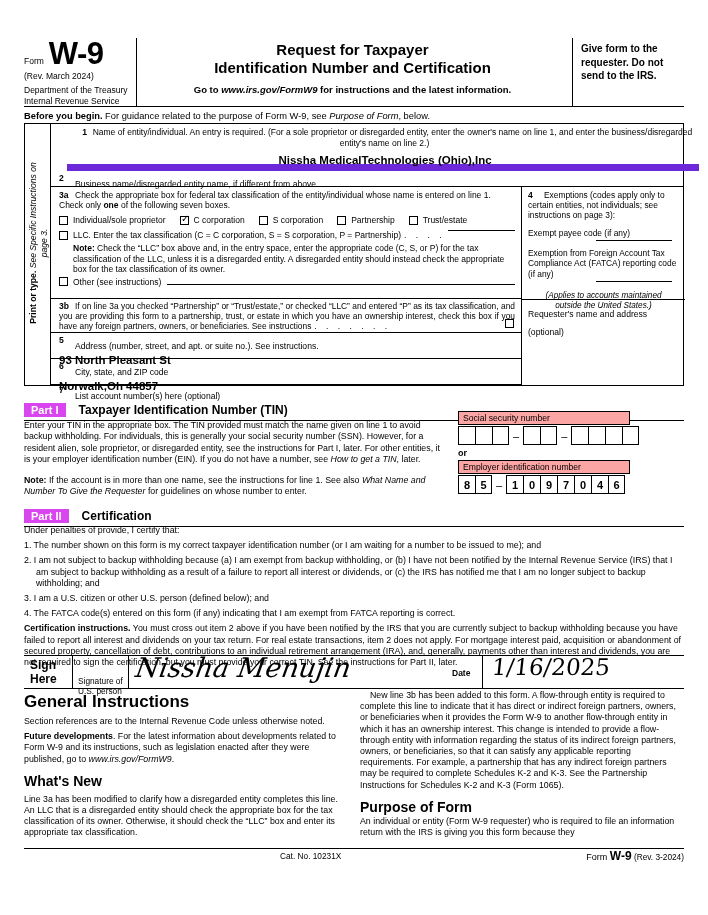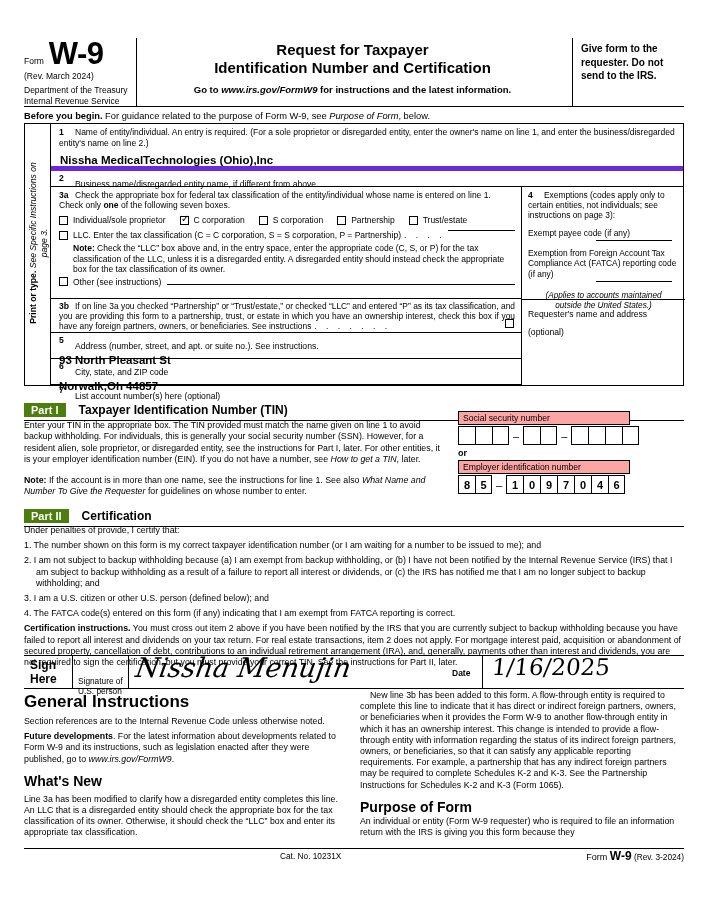--- a/index.html
+++ b/index.html
@@ -51,22 +51,22 @@
   .sidetxt .b { font-weight: bold; }
   .sidetxt .i { font-style: italic; }
 
   .content { position: absolute; left: 26px; top: 0; right: 0; bottom: 0; }
 
   .row-num { font-size: 8.6px; font-weight: bold; display: inline-block; width: 16px;
              vertical-align: top; }
   .row-lbl { font-size: 8.6px; line-height: 10.5px; }
 
   
-  .line1 { position: absolute; left: 0; top: 0; width: 100%; height: 47px;
-           border-bottom: 5px solid #6d28d9; padding: 3px 5px 0 8px; }
+  .line1 { position: absolute; left: 16px; top: 0; width: 100%; height: 47px;
+           border-bottom: 7px solid #6d28d9; padding: 3px 5px 0 8px; text-align: center; }
   .l1txt { font-size: 8.5px; line-height: 10.5px; }
   .entry-val { font-size: 11.5px; font-weight: bold; margin-top: 6px; padding-left: 1px; }
 
   
   .line2 { position: absolute; left: 0; top: 47px; width: 100%; height: 16px;
            border-bottom: 1px solid #000; padding: 2px 5px 0 8px; }
 
   
   .line3 { position: absolute; left: 0; top: 63px; width: 100%; height: 112px; }
   .l3left { position: absolute; left: 0; top: 0; width: 471px; height: 100%;
@@ -113,21 +113,21 @@
            border-right: 1px solid #000; border-bottom: 1px solid #000; padding: 2px 5px 0 8px; }
   .line7 { position: absolute; left: 0; top: 261px; width: 471px; height: 0px;
            padding: 0 5px 0 8px; }
   .addr-val { font-size: 11.5px; font-weight: bold; margin-top: 1px; }
 
   .req { position: absolute; left: 471px; top: 175px; width: 163px; height: 86px;
          border-top: 1px solid #000; padding: 3px 5px 0 6px; }
 
   
   .parti { position: absolute; left: 24px; top: 400px; width: 660px; }
-  .parttag { display: inline-block; background: #4d7c0f; color: #fff;
+  .parttag { display: inline-block; background: #d946ef; color: #fff;
              font-size: 11px; font-weight: bold; padding: 1px 7px 1px 7px; }
   .parttitle { font-size: 12px; font-weight: bold; margin-left: 13px; }
   .partline { border-bottom: 1.3px solid #000; margin-top: 2px; }
 
   .tin-left { position: absolute; left: 24px; top: 420px; width: 424px;
               font-size: 8.8px; line-height: 11.3px; }
   .tin-left i { font-style: italic; }
   .tin-left b { font-weight: bold; }
   .tin-note { margin-top: 10px; }
 

